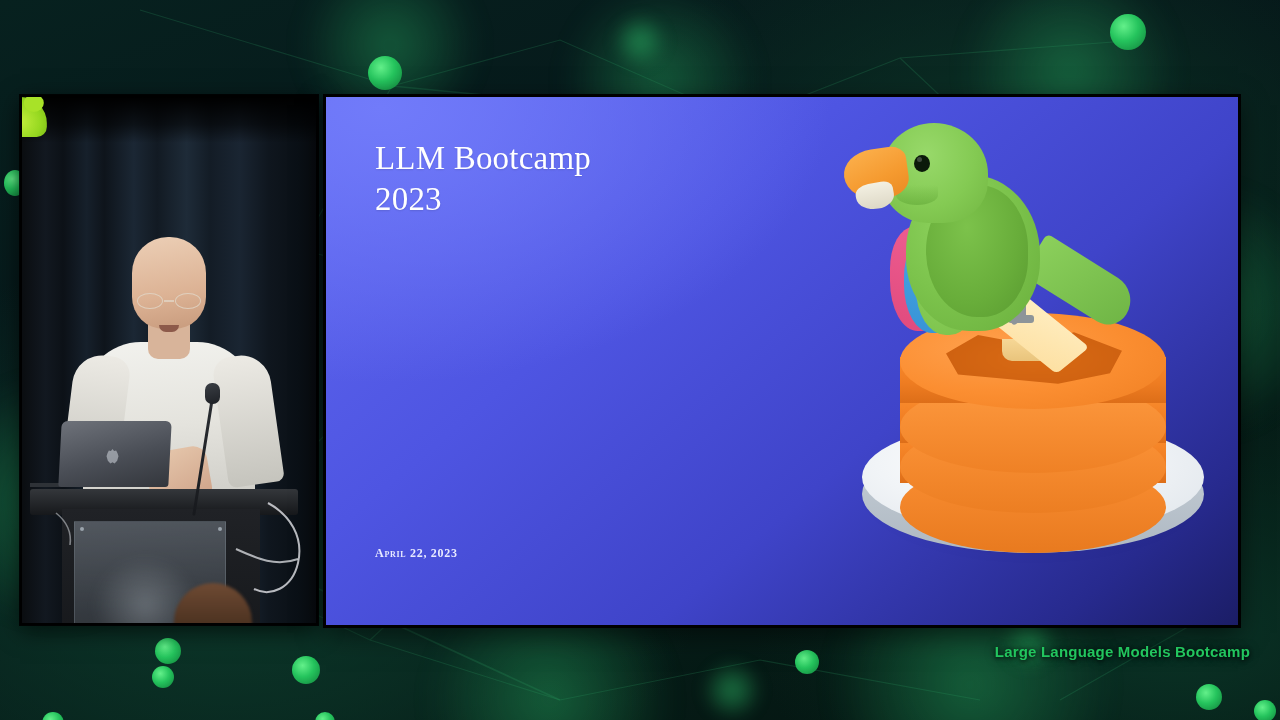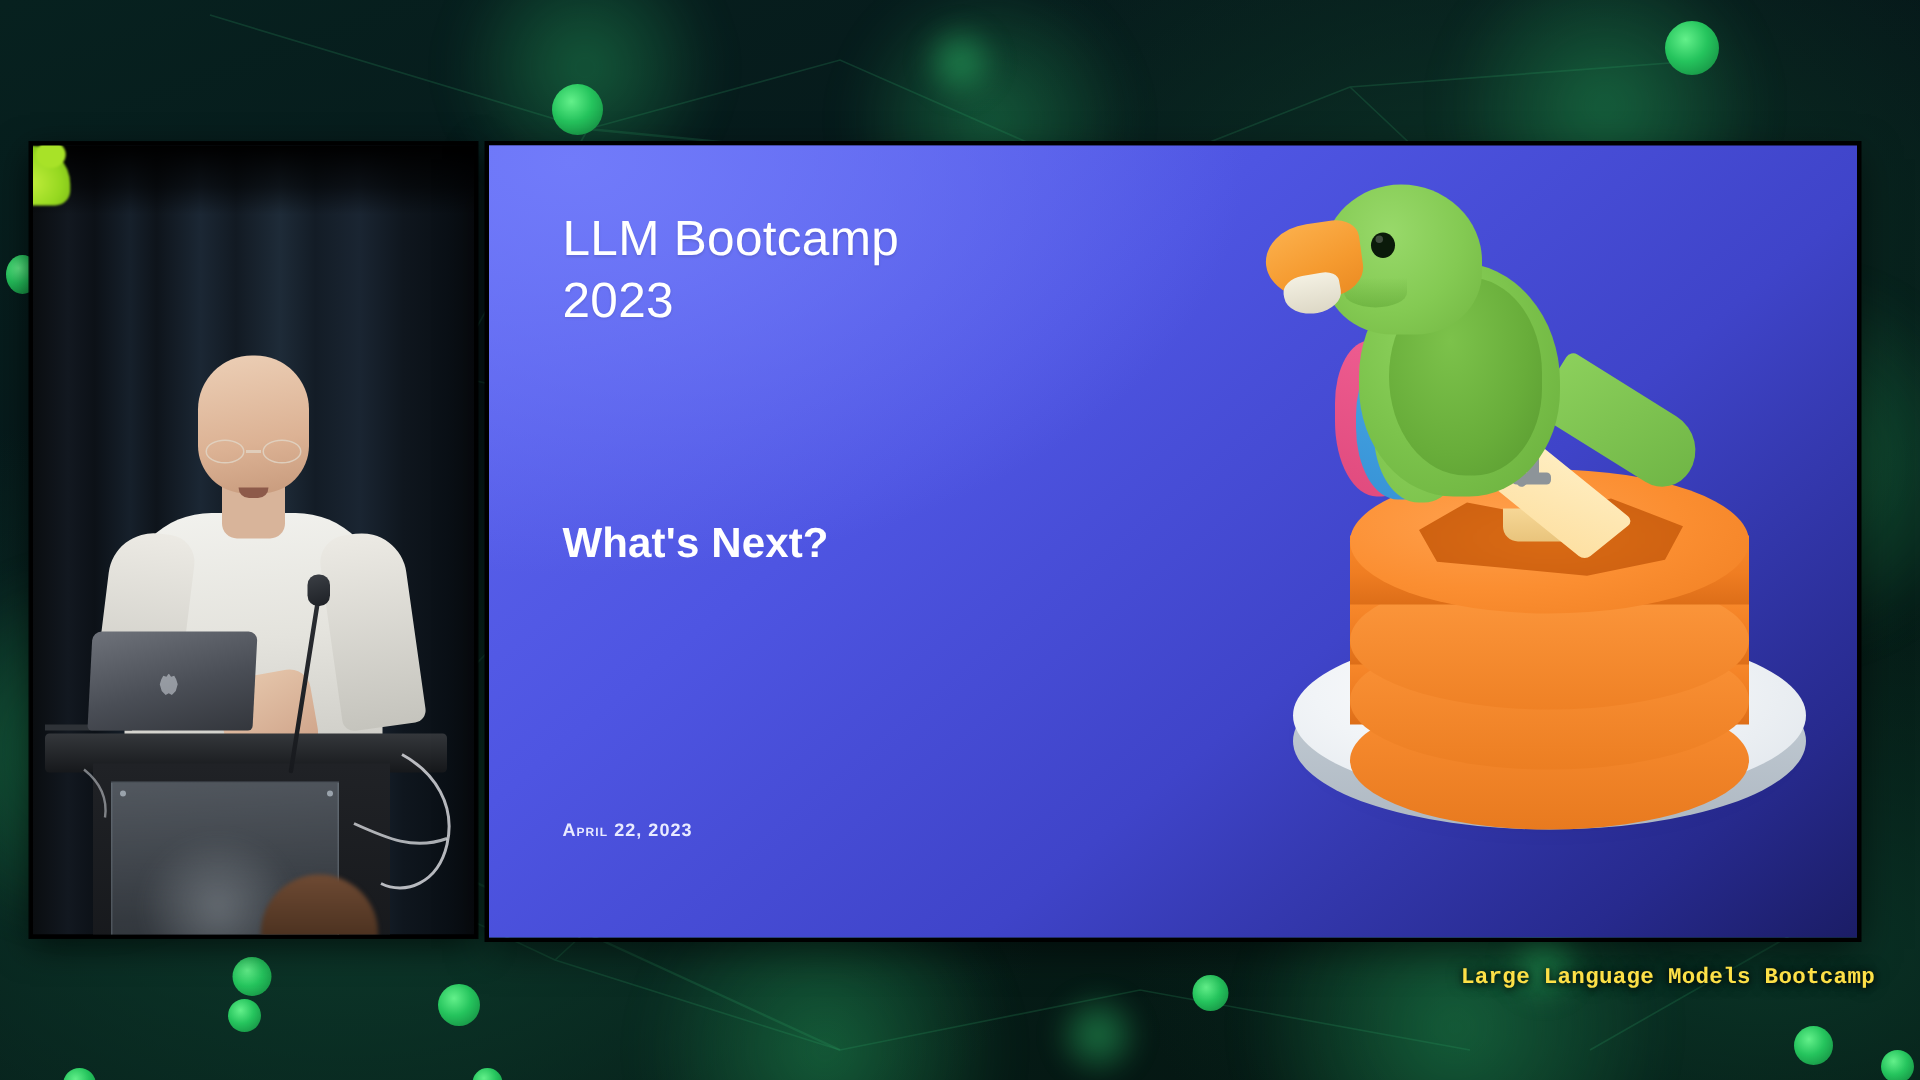--- a/index.html
+++ b/index.html
@@ -176,20 +176,21 @@
   }
 
   
   #slide {
     position:absolute; left:326px; top:97px; width:912px; height:528px;
     background:
       radial-gradient(ellipse 85% 90% at 6% 2%, #717bfa 0%, rgba(113,123,250,0) 58%),
       linear-gradient(140deg, #6068f0 0%, #4e55e2 34%, #3f44c9 62%, #272a8e 88%, #1b1d66 100%);
     overflow:hidden;
     box-shadow:0 0 0 3px #000, 0 8px 26px rgba(0,0,0,.6);
+    font-family:Liberation Serif, serif;
   }
 
   .slide-title {
     position:absolute; left:49px; top:41px;
     color:#ffffff; font-size:33px; line-height:41px;
     font-weight:400; letter-spacing:.2px;
     text-shadow:0 1px 2px rgba(0,0,0,.12);
     white-space:pre-line;
   }
   .slide-heading {
@@ -334,23 +335,22 @@
     background:#8d9499; border-radius:3px;
   }
   .claw-toe {
     position:absolute; width:8px; height:16px;
     background:#8d9499; border-radius:3px; transform:rotate(-38deg);
   }
 
   
   #watermark {
     position:absolute; right:30px; bottom:60px;
-    color:#fde047; font-size:15px; font-weight:700; letter-spacing:.2px;
+    color:#22c55e; font-size:15px; font-weight:700; letter-spacing:.2px;
     text-shadow:0 1px 4px rgba(0,0,0,.85), 0 0 10px rgba(0,0,0,.6);
-    font-family:Liberation Mono, monospace;
   }
 </style>
 </head>
 <body>
 
 <div id="stage">
 
   <div class="bg-base"></div>
 
   <svg class="bg-lines" width="1280" height="720" viewBox="0 0 1280 720" aria-hidden="true">
@@ -442,21 +442,20 @@
       </svg>
 
       <div class="aud-head"></div>
     </div>
   </div>
 
   <div id="slide">
 
     <div class="slide-title">LLM Bootcamp
 2023</div>
-    <div class="slide-heading">What's Next?</div>
     <div class="slide-date">April 22, 2023</div>
 
     <div id="illustration">
 
       <div class="plate-shadow"></div>
       <div class="plate-base"></div>
       <div class="plate-top"></div>
 
       <div class="cake-ellipse cake3-ell"></div>
       <div class="cake-side cake3-side"></div>

